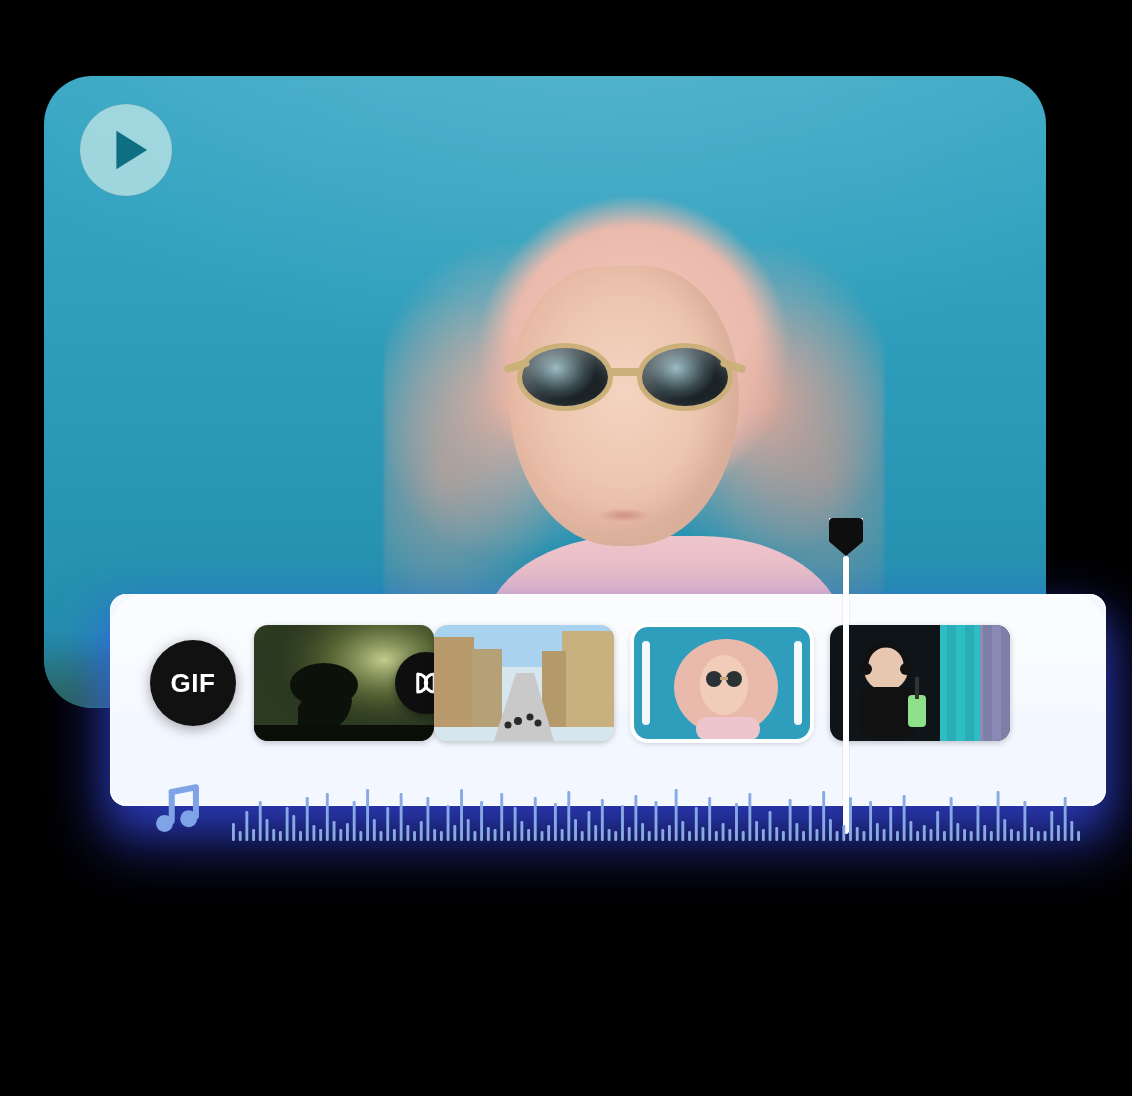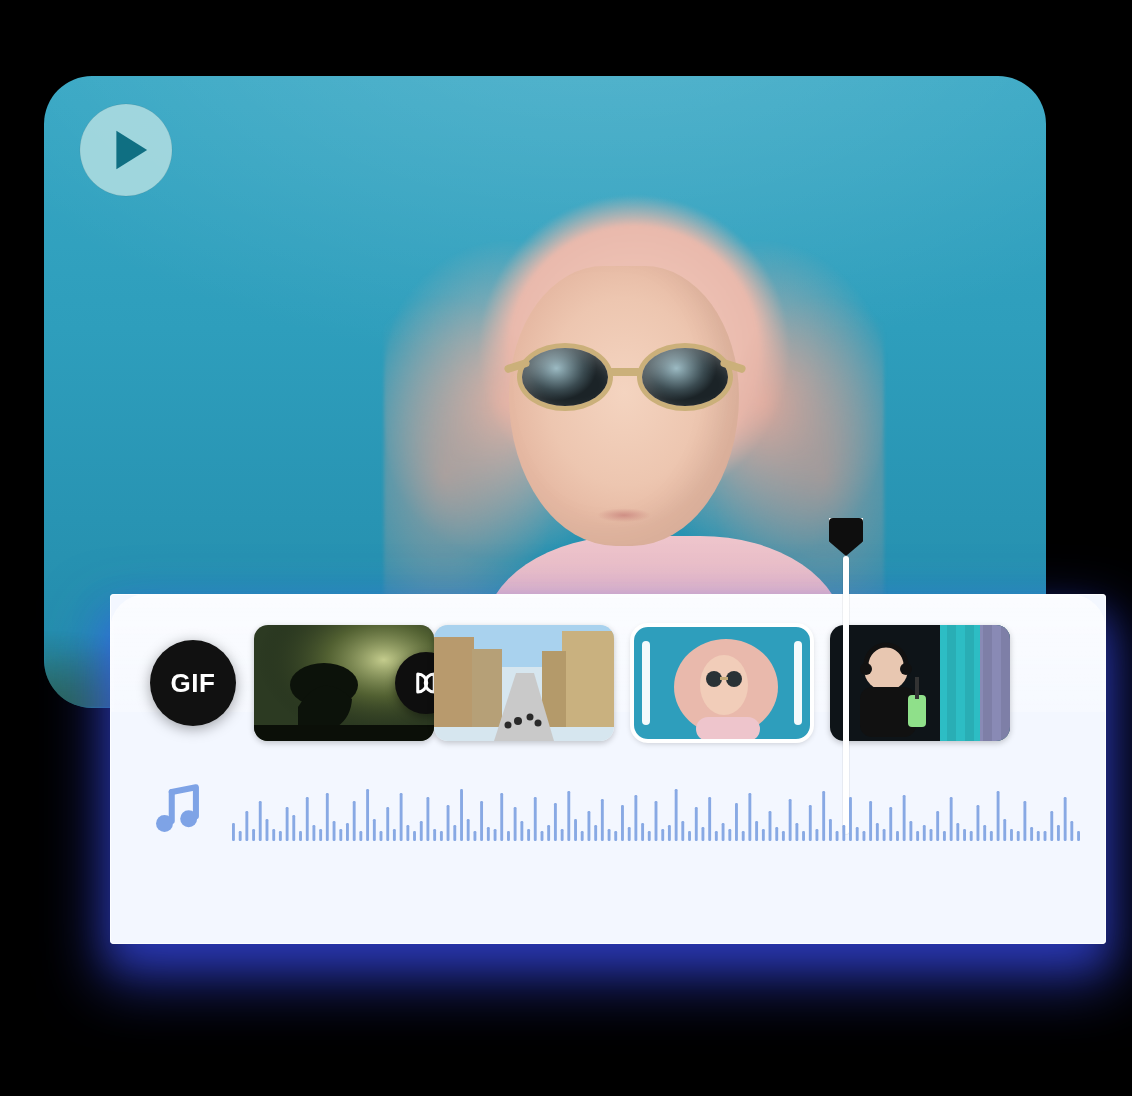--- a/index.html
+++ b/index.html
@@ -86,22 +86,22 @@
       filter: blur(.5px);
     }
 
     .play-badge{
       position:absolute; top:26px; left:34px; width:96px; height:96px;
       border-radius:50%;
     }
 
     
     .timeline{
-      position:absolute; left:110px; top:594px; width:996px; height:350px;
-      border-radius:4px;
+      position:absolute; left:110px; top:594px; width:996px; height:212px;
+      border-radius:16px;
       background:#f3f7ff;
       box-shadow:
         0 30px 60px 8px rgba(60,80,255,.55),
         0 20px 36px rgba(60,80,255,.35),
         0 0 0 1px rgba(255,255,255,.8) inset;
       padding-left: 15px;
     }
     .timeline::before{
       
       content:"";

